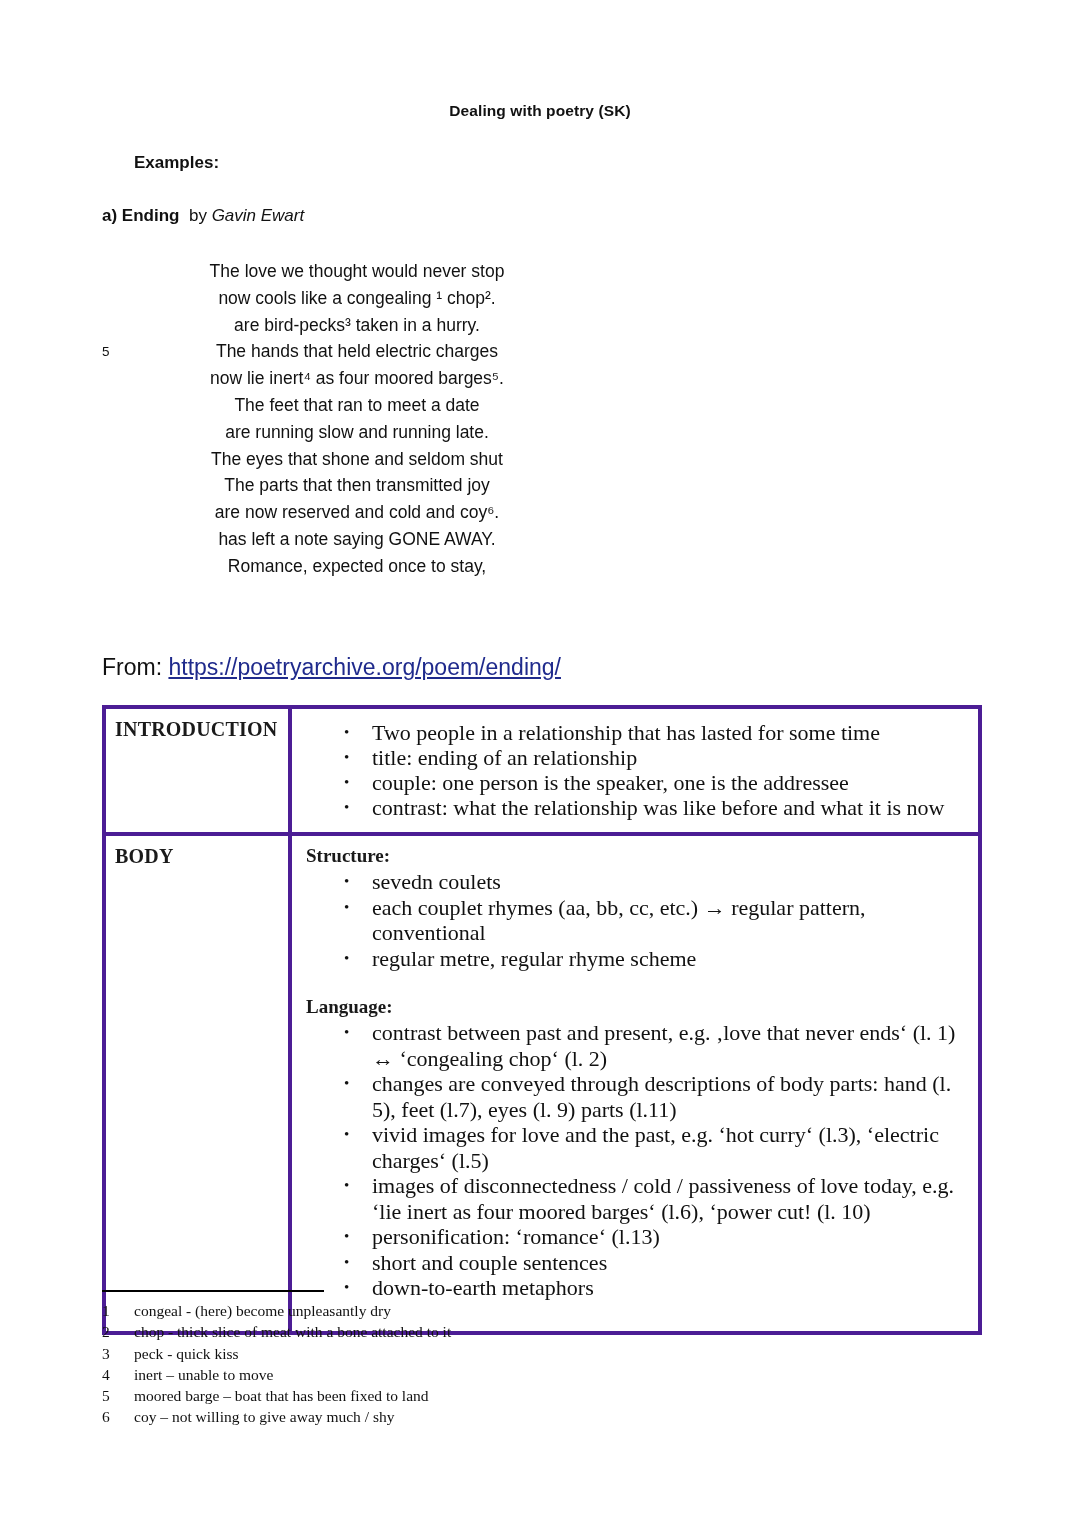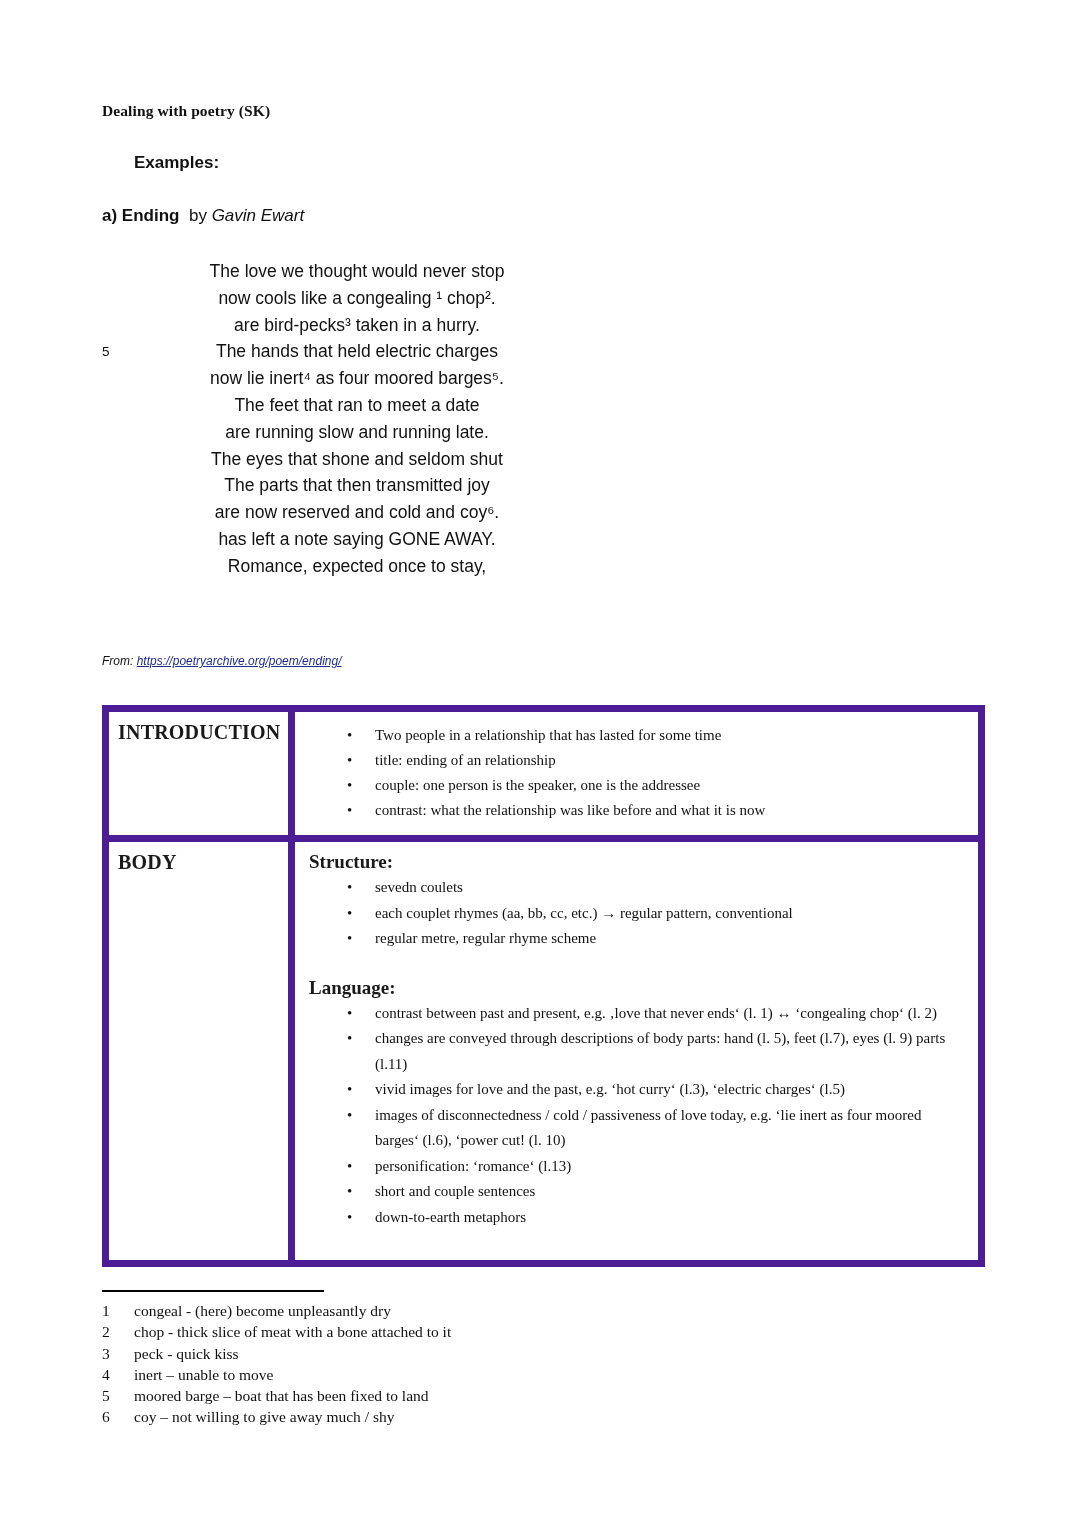--- a/index.html
+++ b/index.html
@@ -20,26 +20,25 @@
     inset: 0;
     background: #fff;
   }
 
   
   .header {
     position: absolute;
     left: 102px;
     top: 102px;
     width: 876px;
-    text-align: left;
+    text-align: center;
     font-size: 15.5px;
     font-weight: bold;
     letter-spacing: 0.1px;
     color: #111;
-    font-family: Liberation Serif, serif;
   }
 
   
   .examples-heading {
     position: absolute;
     left: 102px;
     top: 153px;
     font-size: 17px;
     font-weight: bold;
     color: #111;
@@ -88,43 +87,42 @@
     width: 410px;
     text-align: center;
     white-space: nowrap;
   }
 
   
   .source-line {
     position: absolute;
     left: 102px;
     top: 654px;
-    font-size: 12px;
+    font-size: 23px;
     color: #111;
     white-space: nowrap;
-    font-style: italic;
   }
   .source-line .url {
     color: #1f2a8c;
     text-decoration: underline;
     cursor: pointer;
   }
 
   
   .notes-table {
     position: absolute;
     left: 102px;
     top: 705px;
     width: 876px;
     border-collapse: collapse;
     table-layout: fixed;
     font-family: "Liberation Serif", serif;
   }
   .notes-table td {
-    border: 7px solid #4c1d95;
+    border: 4px solid #4c1d95;
     vertical-align: top;
     padding: 0;
   }
   .col-label { width: 186px; }
   .col-content { width: 690px; }
 
   .row-label {
     font-size: 20px;
     font-weight: bold;
     padding: 9px 0 0 9px;
@@ -145,21 +143,21 @@
   }
   .subhead.second { margin-top: 25px; }
 
   ul.bullets {
     margin: 0;
     padding: 0;
     list-style: none;
   }
   ul.bullets li {
     position: relative;
-    font-size: 15px;
+    font-size: 22px;
     line-height: 25.5px;
     padding-left: 66px;
     margin-bottom: 0px;
     font-family: "Liberation Serif", serif;
     color: #111;
   }
   ul.bullets li::before {
     content: "\2022";
     position: absolute;
     left: 38px;

